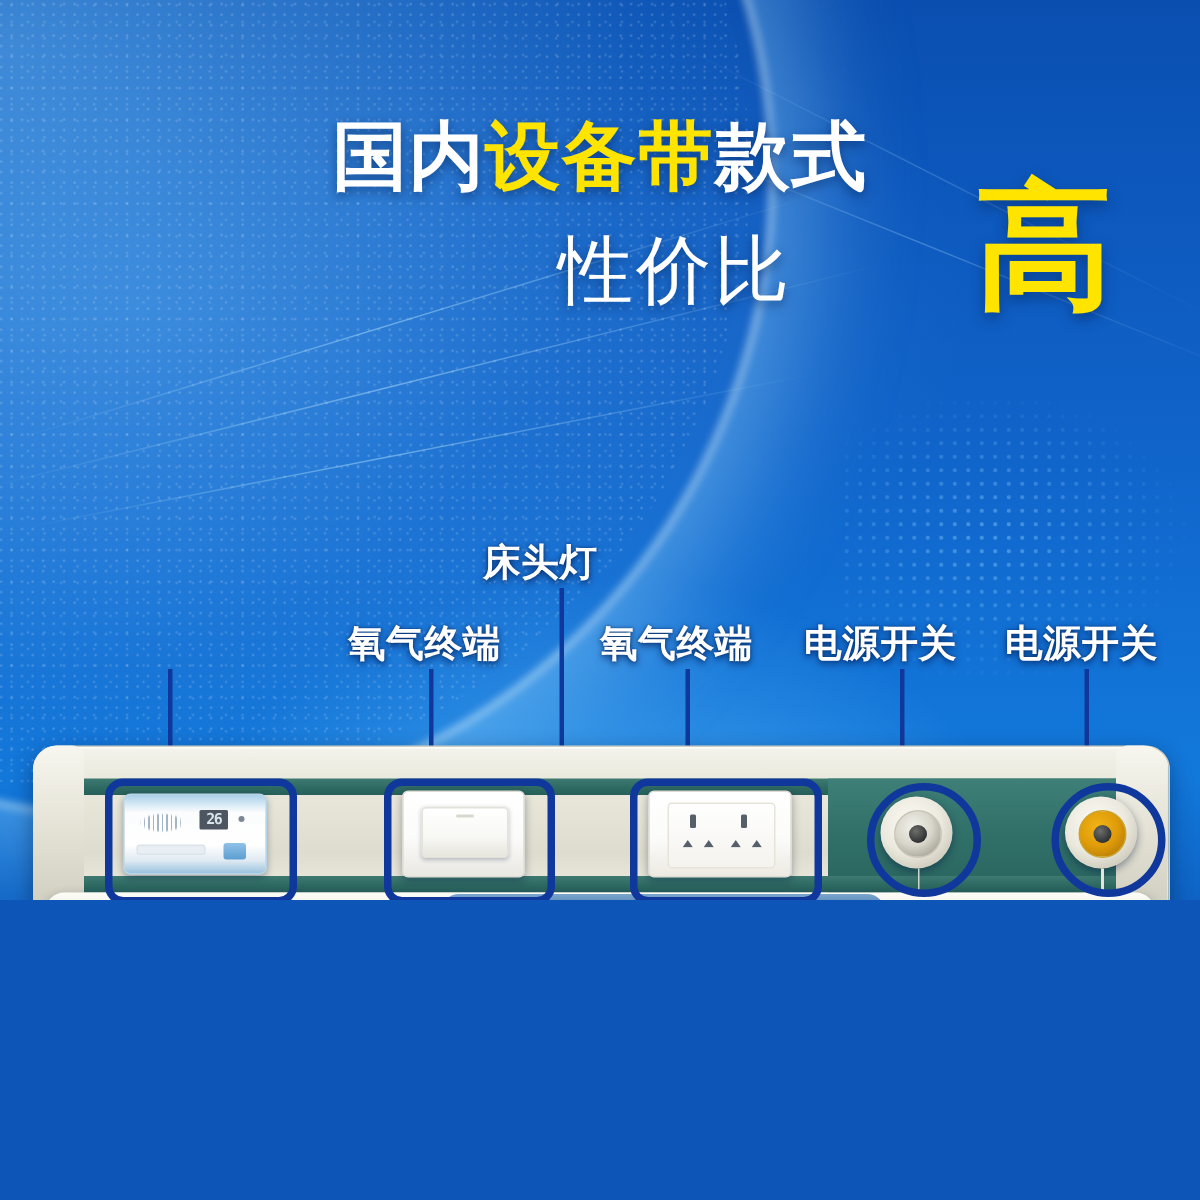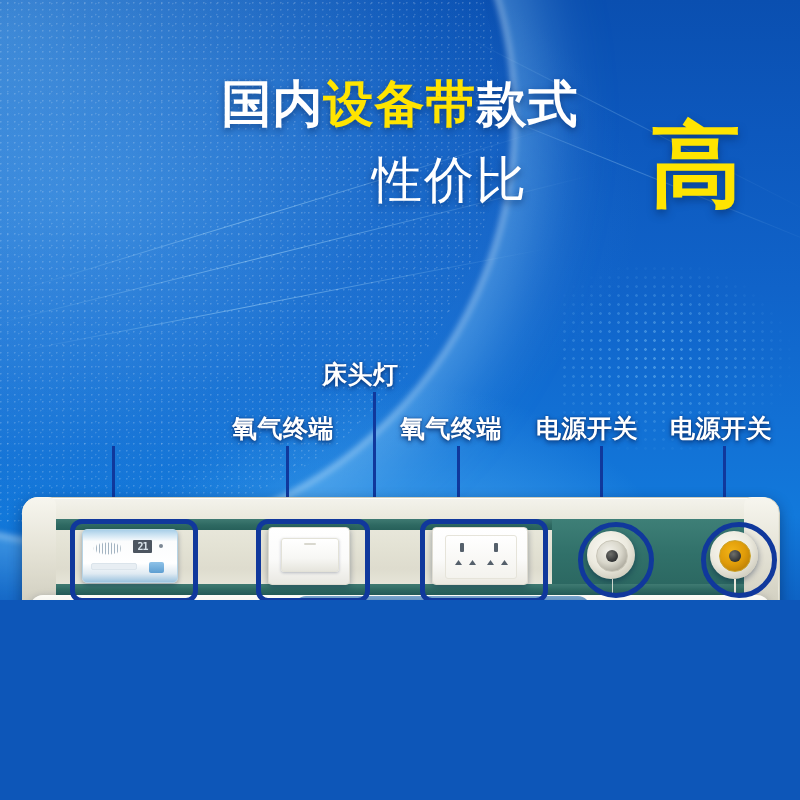--- a/index.html
+++ b/index.html
@@ -212,21 +212,21 @@
   <div id="panel">
     <div class="panel-body"></div>
     <div class="stripe stripe-top"></div>
     <div class="teal-block"></div>
     <div class="stripe stripe-bot"></div>
     <div class="endcap left"></div>
     <div class="endcap right"></div>
 
     <div class="call-dev">
       <div class="grille"></div>
-      <div class="lcd">21</div>
+      <div class="lcd">26</div>
       <div class="dev-dot"></div>
       <div class="dev-line"></div>
       <div class="dev-btn"></div>
     </div>
 
     <div class="switch">
       <div class="rocker"></div>
     </div>
 
     <div class="socket">

